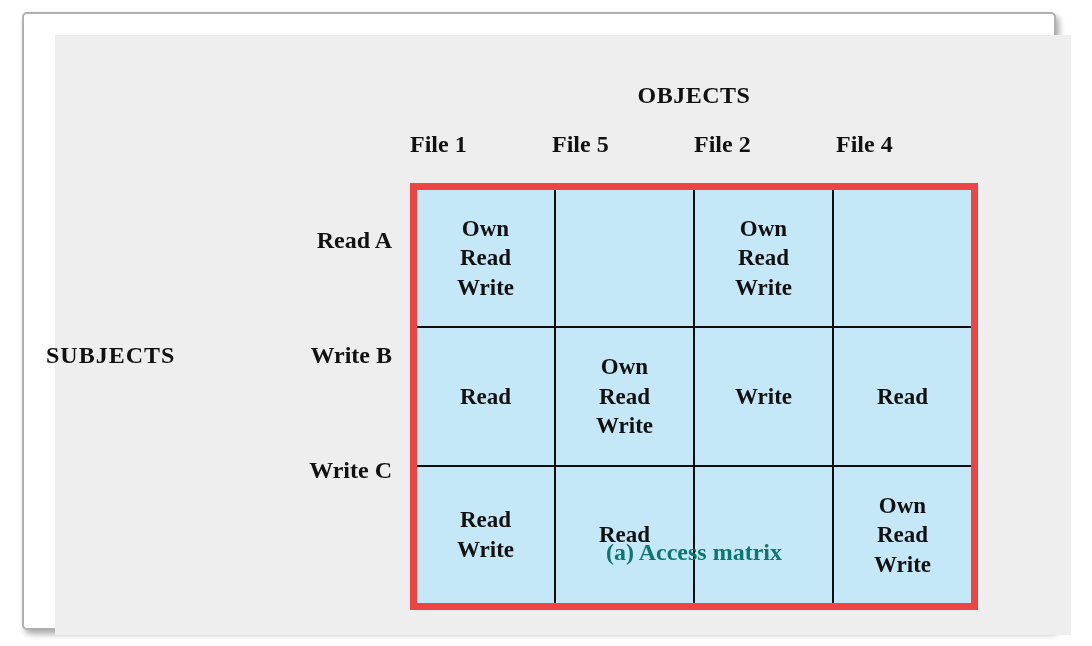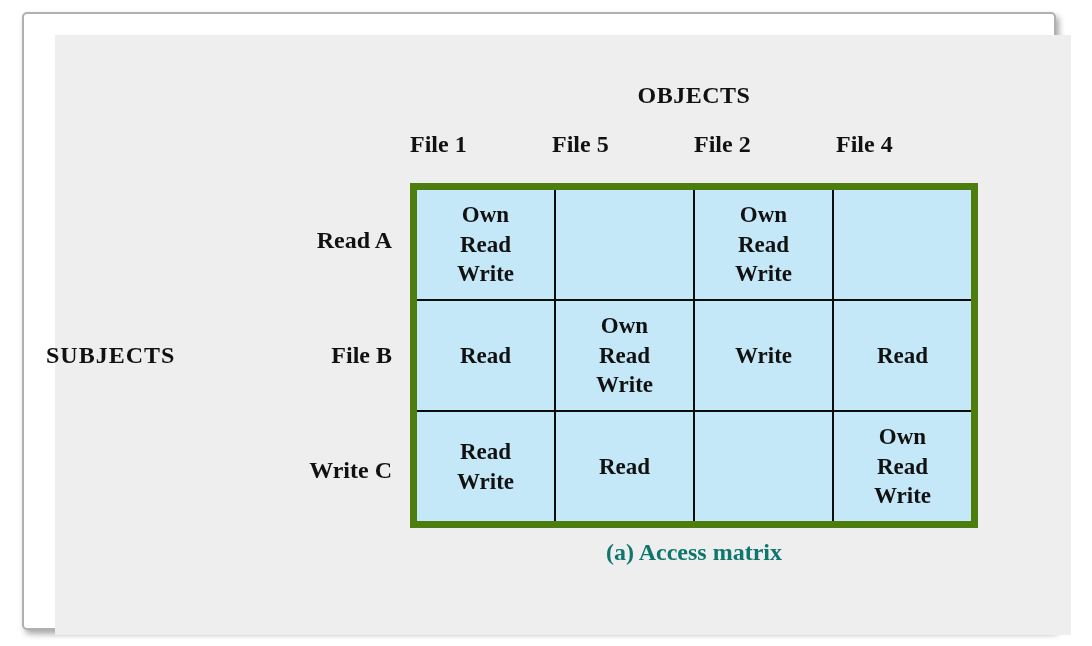--- a/index.html
+++ b/index.html
@@ -60,24 +60,24 @@
     text-align: left;
     font-size: 24px;
     font-weight: bold;
     color: #111111;
   }
   .matrix {
     position: absolute;
     left: 410px;
     top: 183px;
     width: 568px;
-    height: 345px;
+    height: 427px;
     box-sizing: border-box;
     background: #0d0d0d;
-    border: 7px solid #4d7c0f;
+    border: 7px solid #ef4444;
     display: grid;
     grid-template-columns: repeat(4, 1fr);
     grid-template-rows: repeat(3, 1fr);
     gap: 2px;
   }
   .cell {
     background: #c4e8f8;
     display: flex;
     align-items: center;
     justify-content: center;
@@ -142,21 +142,21 @@
     <div class="col-header">File 1</div>
     <div class="col-header">File 5</div>
     <div class="col-header">File 2</div>
     <div class="col-header">File 4</div>
   </div>
 
   <div class="subjects-label">SUBJECTS</div>
 
   <div class="row-labels">
     <div class="row-label">Read A</div>
-    <div class="row-label">File B</div>
+    <div class="row-label">Write B</div>
     <div class="row-label">Write C</div>
   </div>
 
   <div class="matrix">
     <div class="cell">Own
 Read
 Write</div>
     <div class="cell"></div>
     <div class="cell">Own
 Read

